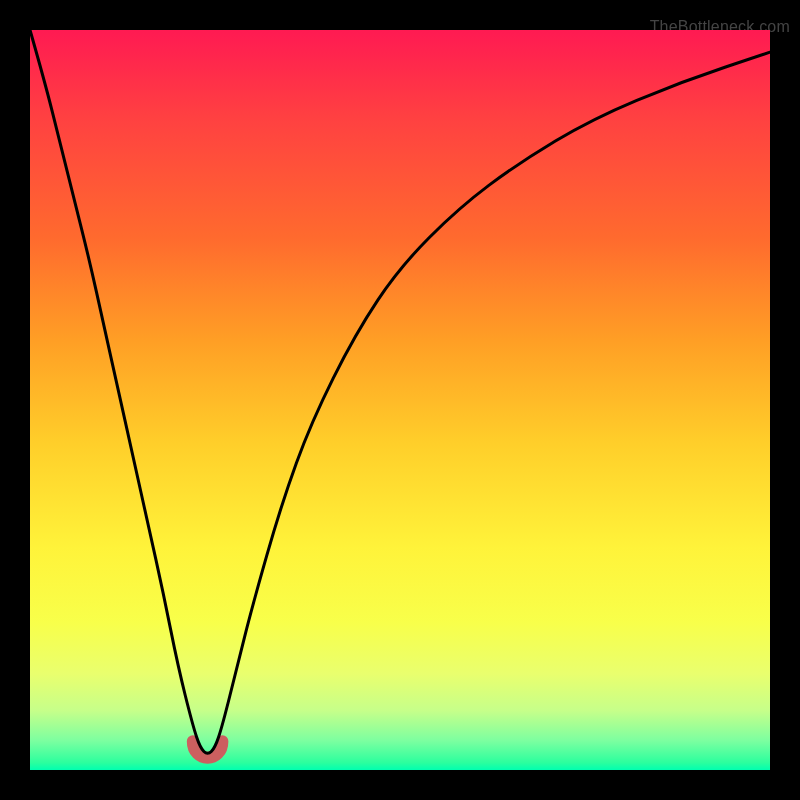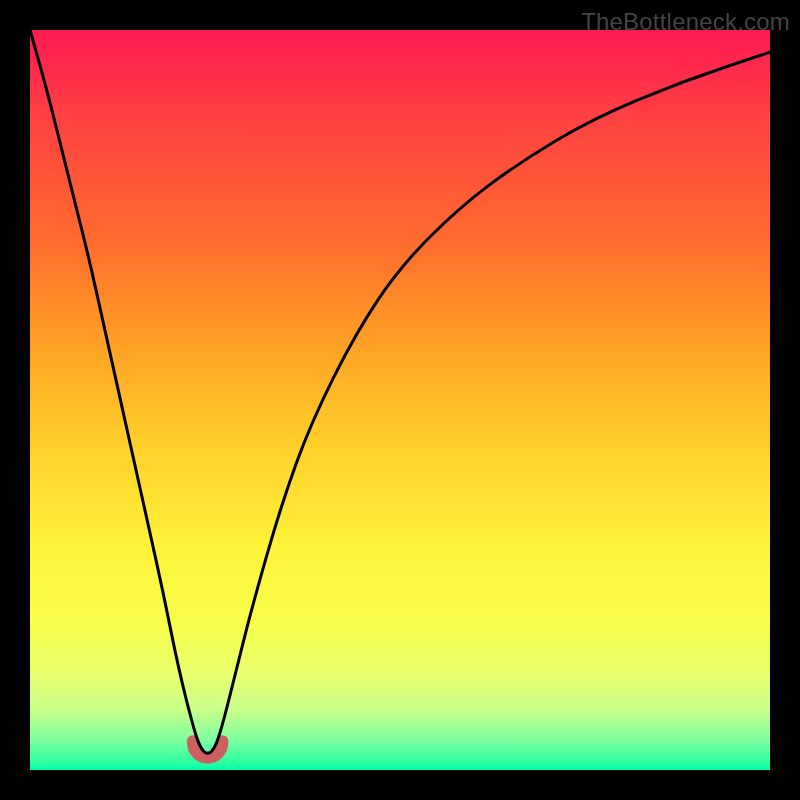--- a/index.html
+++ b/index.html
@@ -36,24 +36,24 @@
       #f8ff4a 80%,
       #e9ff6e 87%,
       #c6ff8a 92%,
       #7dffa0 96%,
       #2cff9e 99%,
       #00ffb0 100%
     );
   }
   .watermark {
     position: absolute;
-    top: 8px;
+    top: 18px;
     right: 10px;
     color: #444;
-    font-size: 24px;
+    font-size: 16px;
     font-weight: 500;
     letter-spacing: 0.2px;
     user-select: none;
   }
   svg.curve {
     position: absolute;
     left: 0;
     top: 0;
     width: 740px;
     height: 740px;

